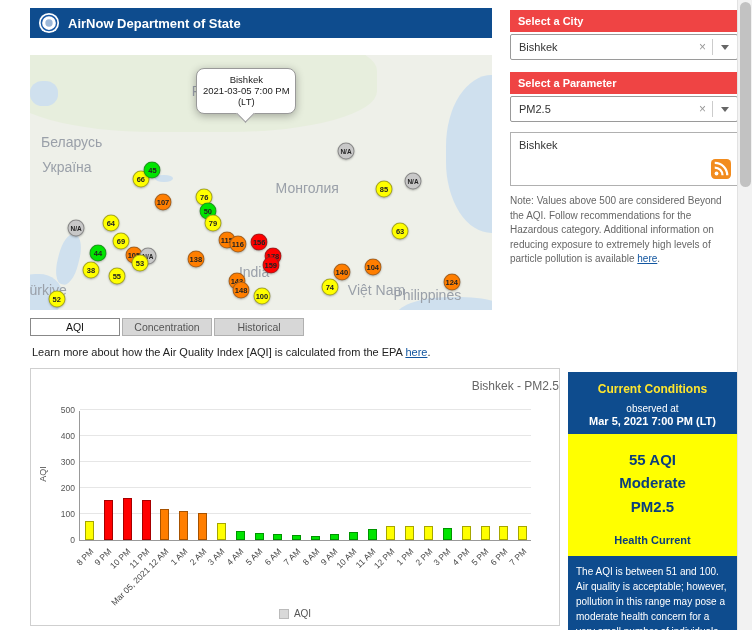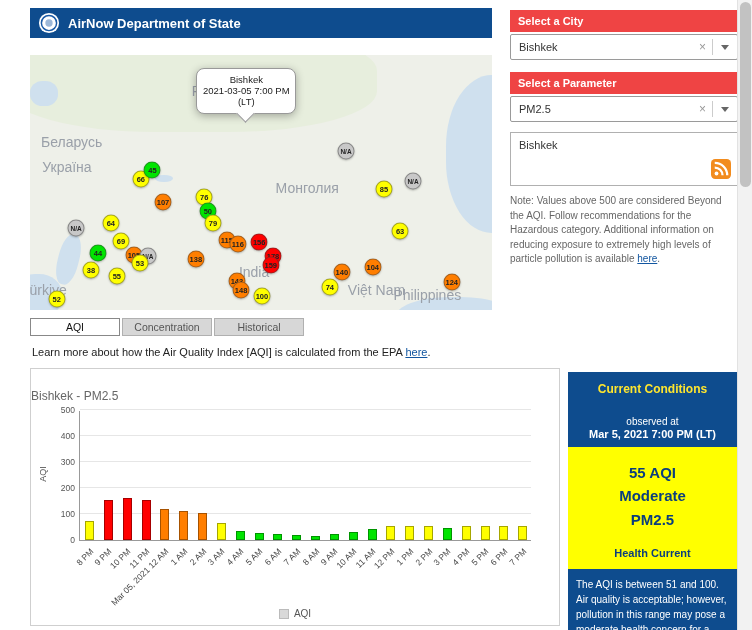--- a/index.html
+++ b/index.html
@@ -35,21 +35,21 @@
   .tabs { position:absolute; left:30px; top:318px; display:flex; }
   .tab { width:90px; height:18px; display:flex; align-items:center; justify-content:center; font-size:10.5px;
     border:1px solid #b0b0b0; background:#d7d7d7; color:#555; margin-right:2px; cursor:pointer; }
   .tab.active { background:#fff; color:#111; border-color:#888; }
 
   .learn-more { position:absolute; left:32px; top:346px; font-size:11px; color:#222; }
   a { color:#1256a0; }
 
   
   .chart { position:absolute; left:30px; top:368px; width:530px; height:258px; border:1px solid #cfcfcf; background:#fff; }
-  .chart-title { text-align:left; margin-top:20px; font-size:12px; color:#666; }
+  .chart-title { text-align:right; margin-top:10px; font-size:12px; color:#666; }
   .plot { position:absolute; left:48px; top:42px; width:452px; height:130px;
     border-left:1px solid #999; border-bottom:1px solid #999; }
   .gridline { position:absolute; left:0; width:100%; height:1px; background:#e6e6e6; }
   .ytick { position:absolute; right:calc(100% + 5px); font-size:8.5px; color:#555; }
   .bar { position:absolute; bottom:0; width:9px; border:1px solid rgba(0,0,0,.35); }
   .xlabels { position:absolute; left:48px; top:176px; width:452px; height:56px; }
   .xlabel { position:absolute; top:2px; width:80px; text-align:right; font-size:8.5px; color:#444;
     transform:rotate(-45deg); transform-origin:100% 0; line-height:1.15; }
   .ylab { position:absolute; left:4px; top:100px; transform:rotate(-90deg); font-size:9px; color:#555; }
   .legend { position:absolute; left:0; right:0; bottom:6px; display:flex; align-items:center; justify-content:center;
@@ -69,21 +69,21 @@
   .spacer12 { height:12px; }
   .rss-box { margin-top:10px; height:54px; border:1px solid #b0b0b0; position:relative; font-size:11px;
     color:#333; padding:6px 8px; background:#fff; }
   .rss-icon { position:absolute; right:6px; bottom:6px; width:20px; height:20px; cursor:pointer; }
   .note { margin-top:8px; font-size:10px; color:#666; line-height:1.45; }
 
   
   .cc { position:absolute; left:568px; top:372px; width:169px; }
   .cc-header { background:#0e4c8e; text-align:center; padding:10px 4px 7px; }
   .cc-title { color:#ffe62e; font-weight:bold; font-size:12px; }
-  .cc-observed { color:#fff; font-size:10px; margin-top:20px; }
+  .cc-observed { color:#fff; font-size:10px; margin-top:7px; }
   .cc-date { color:#fff; font-weight:bold; font-size:11px; margin-top:1px; }
   .cc-yellow { background:#ffff00; text-align:center; padding:14px 6px 10px; }
   .cc-aqi { color:#0b3e7d; font-weight:bold; font-size:15px; line-height:1.55; }
   .cc-health-title { font-weight:bold; font-size:11px; color:#0b3e7d; margin-top:16px; }
   .cc-body { background:#0e4c8e; color:#fff; font-size:10px; line-height:1.5; padding:8px 8px 6px; }
 
   
   .scrollbar { position:absolute; right:0; top:0; width:15px; height:630px; background:#f2f2f2; border-left:1px solid #e2e2e2; }
   .scroll-thumb { position:absolute; left:2px; top:2px; width:11px; height:185px; background:#c2c2c2; border-radius:6px; cursor:pointer; }
 </style>

